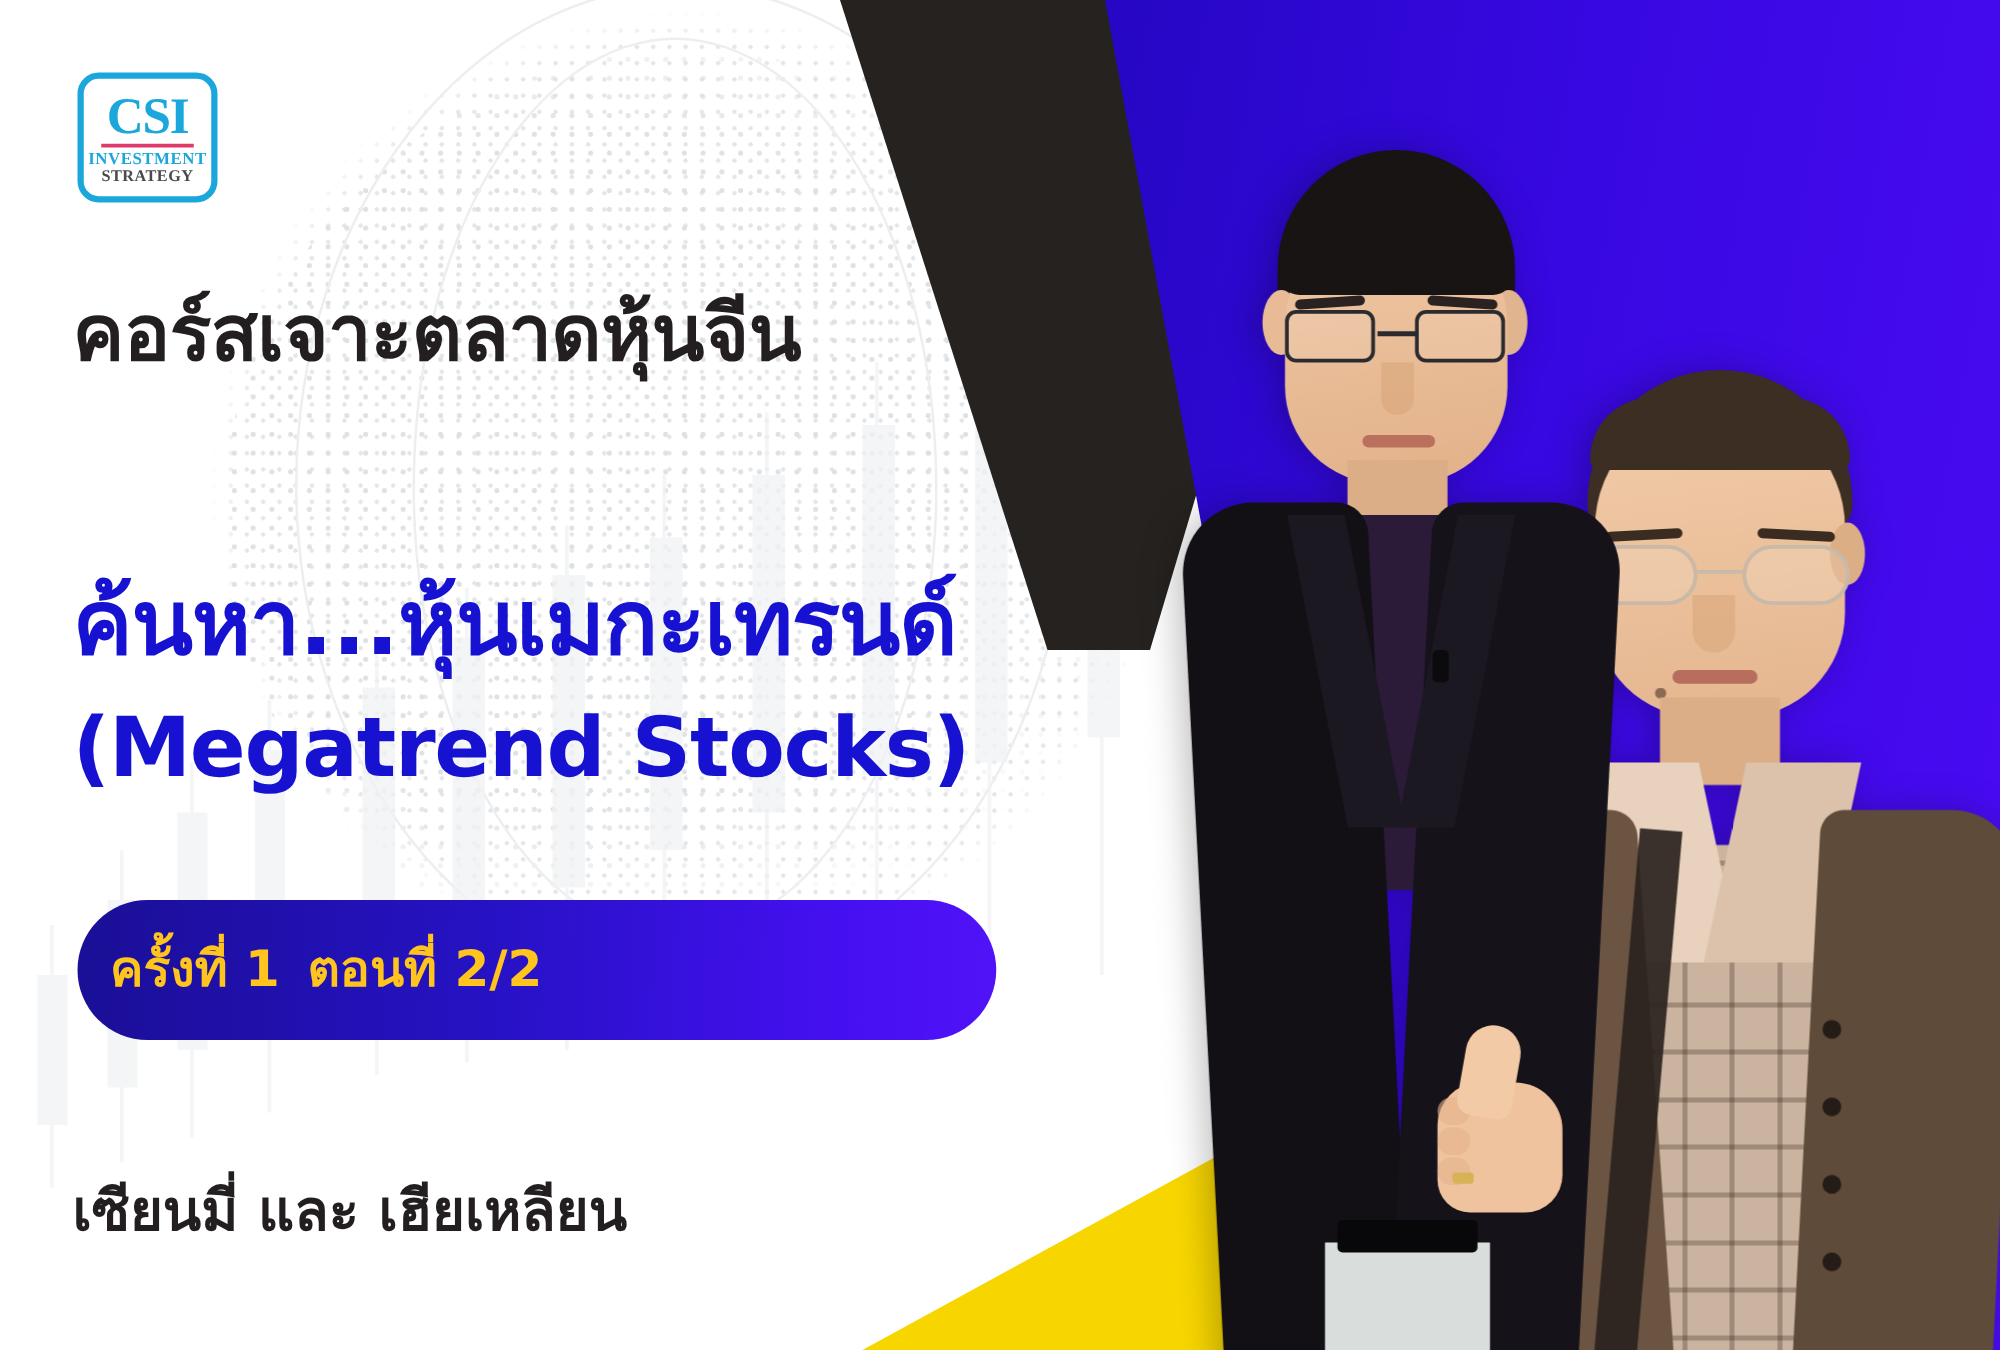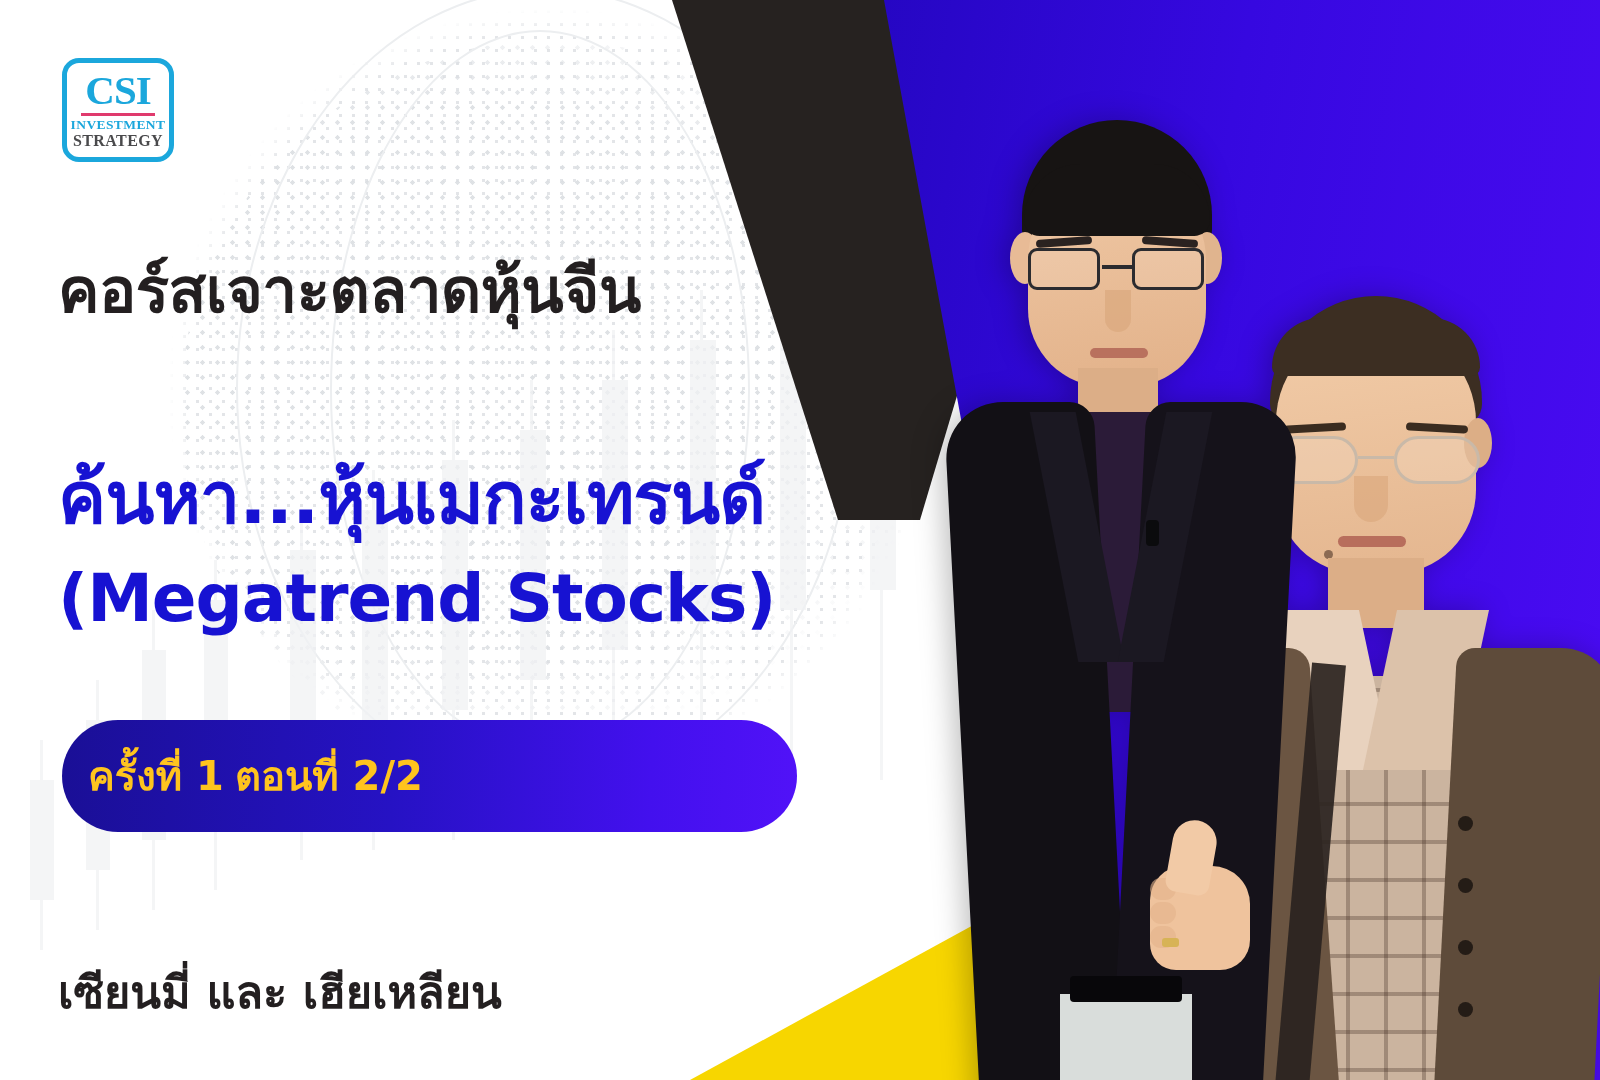--- a/index.html
+++ b/index.html
@@ -89,38 +89,38 @@
     letter-spacing:-1px;
     color:#1BA7DC;
   }
   #logo-rule{width:74px;height:3px;background:#E03A6D;margin:3px 0 2px;}
   #logo-investment{
     font-family:"Liberation Serif","DejaVu Serif",serif;
     font-weight:700;font-size:13.5px;letter-spacing:.4px;color:#1BA7DC;line-height:1.05;
   }
   #logo-strategy{
     font-family:"Liberation Serif","DejaVu Serif",serif;
-    font-weight:700;font-size:16px;letter-spacing:.4px;color:#4A4A4C;line-height:1.1;
+    font-weight:700;font-size:13px;letter-spacing:.4px;color:#4A4A4C;line-height:1.1;
   }
 
   
   #content{position:absolute;left:0;top:0;width:960px;height:1080px;}
 
   .headline-dark{
     position:absolute;
     left:58px;
     font-family:"DejaVu Sans","Liberation Sans",sans-serif;
     font-weight:700;
     font-size:62px;
     line-height:1.0;
     color:#231F20;
     white-space:nowrap;
     letter-spacing:-0.5px;
   }
-  #title-line1{top:260px;text-align:right;}
+  #title-line1{top:236px;text-align:right;}
   #title-line2{top:344px;}
 
   .headline-blue{
     position:absolute;
     left:58px;
     font-family:"DejaVu Sans","Liberation Sans",sans-serif;
     font-weight:700;
     color:#1712D2;
     white-space:nowrap;
     line-height:1.0;
@@ -141,27 +141,27 @@
     overflow:hidden;
   }
   .badge-text{
     font-family:"DejaVu Sans","Liberation Sans",sans-serif;
     font-weight:700;
     font-size:40px;
     white-space:nowrap;
     line-height:1;
   }
   #badge-session{color:#FFC41E;}
-  #badge-episode{color:#FFC41E;margin-left:11px;}
+  #badge-episode{color:#FFC41E;margin-left:22px;}
   #badge-date{color:#ffffff;margin-left:2px;font-weight:400;}
 
   
   #presenters{
     position:absolute;
-    left:58px;top:956px;
+    left:58px;top:932px;
     font-family:"DejaVu Sans","Liberation Sans",sans-serif;
     font-weight:700;
     font-size:45px;
     color:#231F20;
     white-space:nowrap;
   }
 
   
   #people{position:absolute;left:930px;top:0;width:670px;height:1080px;}
 

